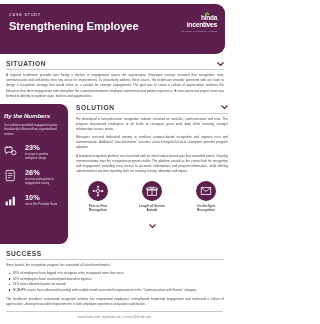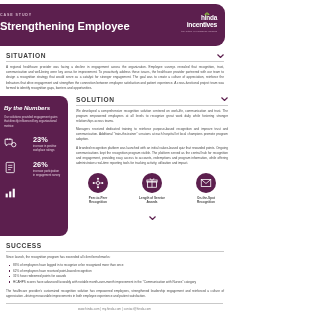--- a/index.html
+++ b/index.html
@@ -8,25 +8,25 @@
     background: #ffffff;
     font-family: "Liberation Sans", sans-serif;
     overflow: hidden;
   }
   .page { position: relative; width: 229px; height: 324px; background: #fff; }
 
   
   .header {
     position: relative;
     margin: 4px 4px 0 0;
-    height: 42px;
+    height: 50px;
     background: #5c1f4e;
     border-top-right-radius: 9px;
     border-bottom-right-radius: 9px;
-    padding: 9px 8px 6px 0;
+    padding: 9px 8px 6px 9px;
     display: flex;
     align-items: flex-start;
     justify-content: space-between;
   }
   .eyebrow {
     font-size: 3.6px; letter-spacing: 0.9px; color: #d7b8cd;
     font-weight: bold; text-transform: uppercase; margin-bottom: 2.5px;
   }
   .headline {
     font-size: 11.2px; line-height: 1.14; color: #ffffff;
@@ -79,21 +79,21 @@
     color: #fff;
     min-height: 140px;
   }
   .numbers h3 {
     font-size: 6.2px; font-weight: bold; font-style: italic;
     margin-bottom: 4px; letter-spacing: -0.1px;
   }
   .numbers p.intro {
     font-size: 2.9px; line-height: 1.55; color: #e3cddc; margin-bottom: 8px;
   }
-  .stat { display: flex; align-items: flex-start; margin-bottom: 8px; gap: 16px; }
+  .stat { display: flex; align-items: flex-start; margin-bottom: 8px; gap: 8px; }
   .stat-icon { width: 13px; height: 13px; flex: 0 0 13px; }
   .stat-val { font-size: 7.4px; font-weight: bold; line-height: 1; }
   .stat-lbl { font-size: 2.75px; line-height: 1.45; color: #e3cddc; margin-top: 1.5px; }
 
   .solution { flex: 1; padding-left: 8px; padding-right: 1px; }
 
   
   .pillars { display: flex; justify-content: space-between; margin-top: 7px; gap: 3px; }
   .pillar { width: 44px; text-align: center; }
   .circle {
@@ -188,20 +188,24 @@
           <div class="stat-lbl">increase participation in engagement survey</div>
         </div>
       </div>
 
       <div class="stat">
         <svg class="stat-icon" viewBox="0 0 24 24">
           <rect x="3" y="14" width="4" height="7" fill="#fff"></rect>
           <rect x="9.5" y="10" width="4" height="11" fill="#fff"></rect>
           <rect x="16" y="5" width="4" height="16" fill="#fff"></rect>
         </svg>
+        <div>
+          <div class="stat-val">10%</div>
+          <div class="stat-lbl">rise in Net Promoter Score</div>
+        </div>
       </div>
     </aside>
 
     <div class="solution">
       <div class="sec-head">
         <div class="sec-title">SOLUTION</div>
         <svg class="chev" viewBox="0 0 14 8">
           <path d="M1 1 L7 7 L13 1" stroke="#5c1f4e" stroke-width="2.4" fill="none"></path>
         </svg>
       </div>

